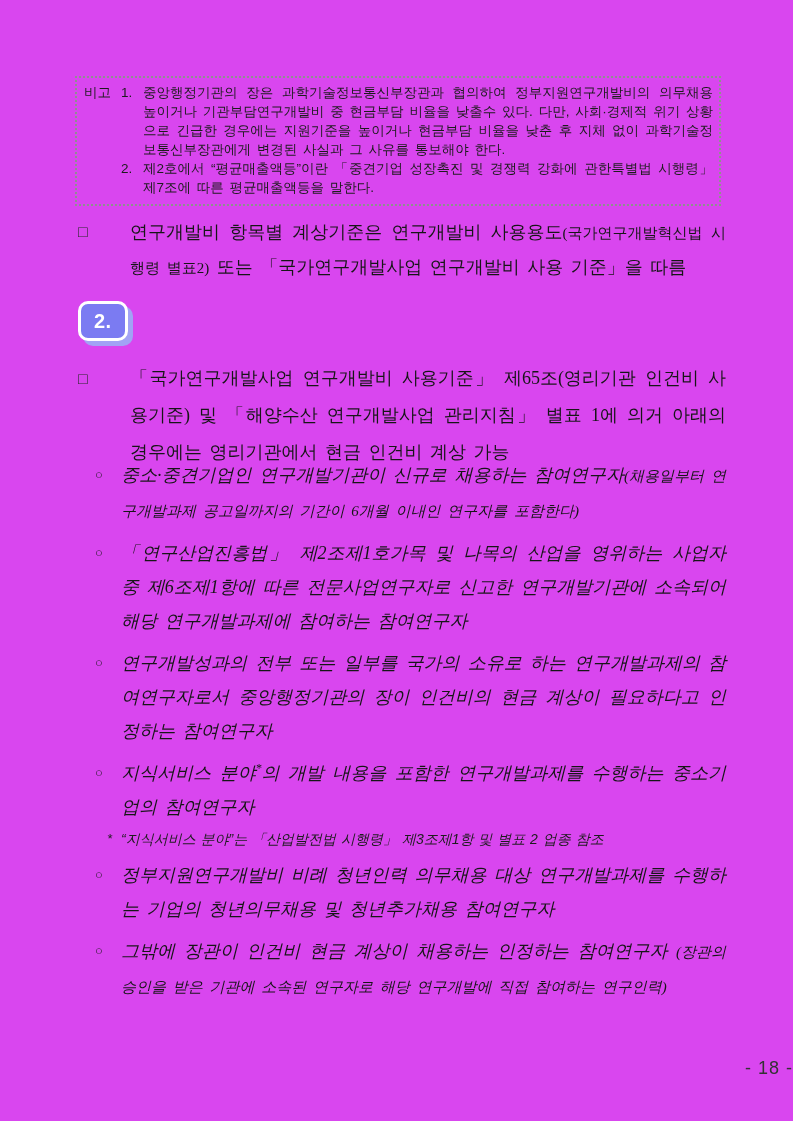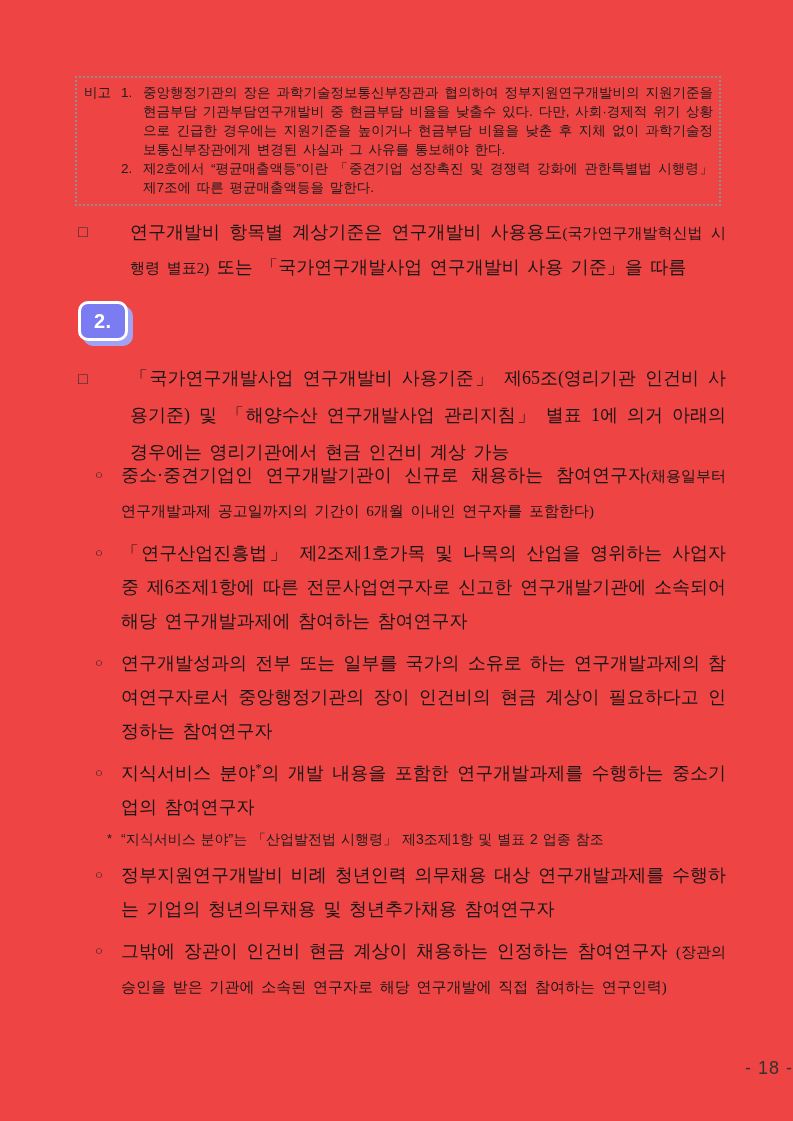--- a/index.html
+++ b/index.html
@@ -1,21 +1,21 @@
 <!DOCTYPE html>
 <html><head>
 <meta charset="utf-8">
 <style>
   * { box-sizing: border-box; }
   html, body { margin: 0; padding: 0; background: #ffffff; }
   .page {
     position: relative;
     width: 793px;
     height: 1121px;
-    background: #ef4444;
+    background: #d946ef;
     font-family: "Liberation Serif", "DejaVu Serif", serif;
     color: #111111;
     overflow: hidden;
   }
 
   
   .notice-box {
     position: absolute;
     left: 75px; top: 76px; width: 646px;
     border: 2px dotted #8f8f8f;
@@ -70,21 +70,21 @@
   
   .bullets { position: absolute; left: 95px; top: 458px; width: 631px; }
   .bullet {
     display: flex;
     font-size: 18px;
     line-height: 34px;
     margin-bottom: 8px;
     color: #161616;
   }
   .bullet-marker { flex: 0 0 26px; font-size: 13px; line-height: 34px; }
-  .bullet-body { flex: 1; text-align: justify; word-spacing: 3px; }
+  .bullet-body { flex: 1; text-align: justify; word-spacing: 3px; font-style: italic; }
   .sup-mark { font-size: 12px; vertical-align: super; line-height: 0; }
   .footnote {
     display: flex;
     margin: 4px 0 0 -14px;
     font-family: "Liberation Sans", "DejaVu Sans", sans-serif;
     font-size: 14px;
     line-height: 22px;
     color: #1c1c1c;
     text-align: left;
     word-spacing: 1px;
@@ -106,21 +106,21 @@
 <body>
 
 <div class="page">
 
   <div class="notice-box">
     <div class="notice-flex">
       <span class="notice-label">비고</span>
       <div class="notice-items">
         <div class="notice-item">
           <span class="notice-num">1.</span>
-          <span class="notice-text">중앙행정기관의 장은 과학기술정보통신부장관과 협의하여 정부지원연구개발비의 지원기준을 현금부담 기관부담연구개발비 중 현금부담 비율을 낮출수 있다. 다만, 사회·경제적 위기 상황으로 긴급한 경우에는 지원기준을 높이거나 현금부담 비율을 낮춘 후 지체 없이 과학기술정보통신부장관에게 변경된 사실과 그 사유를 통보해야 한다.</span>
+          <span class="notice-text">중앙행정기관의 장은 과학기술정보통신부장관과 협의하여 정부지원연구개발비의 의무채용 높이거나 기관부담연구개발비 중 현금부담 비율을 낮출수 있다. 다만, 사회·경제적 위기 상황으로 긴급한 경우에는 지원기준을 높이거나 현금부담 비율을 낮춘 후 지체 없이 과학기술정보통신부장관에게 변경된 사실과 그 사유를 통보해야 한다.</span>
         </div>
         <div class="notice-item">
           <span class="notice-num">2.</span>
           <span class="notice-text">제2호에서 “평균매출액등”이란 「중견기업 성장촉진 및 경쟁력 강화에 관한특별법 시행령」 제7조에 따른 평균매출액등을 말한다.</span>
         </div>
       </div>
     </div>
   </div>
 
   <div class="para" id="para-intro">

